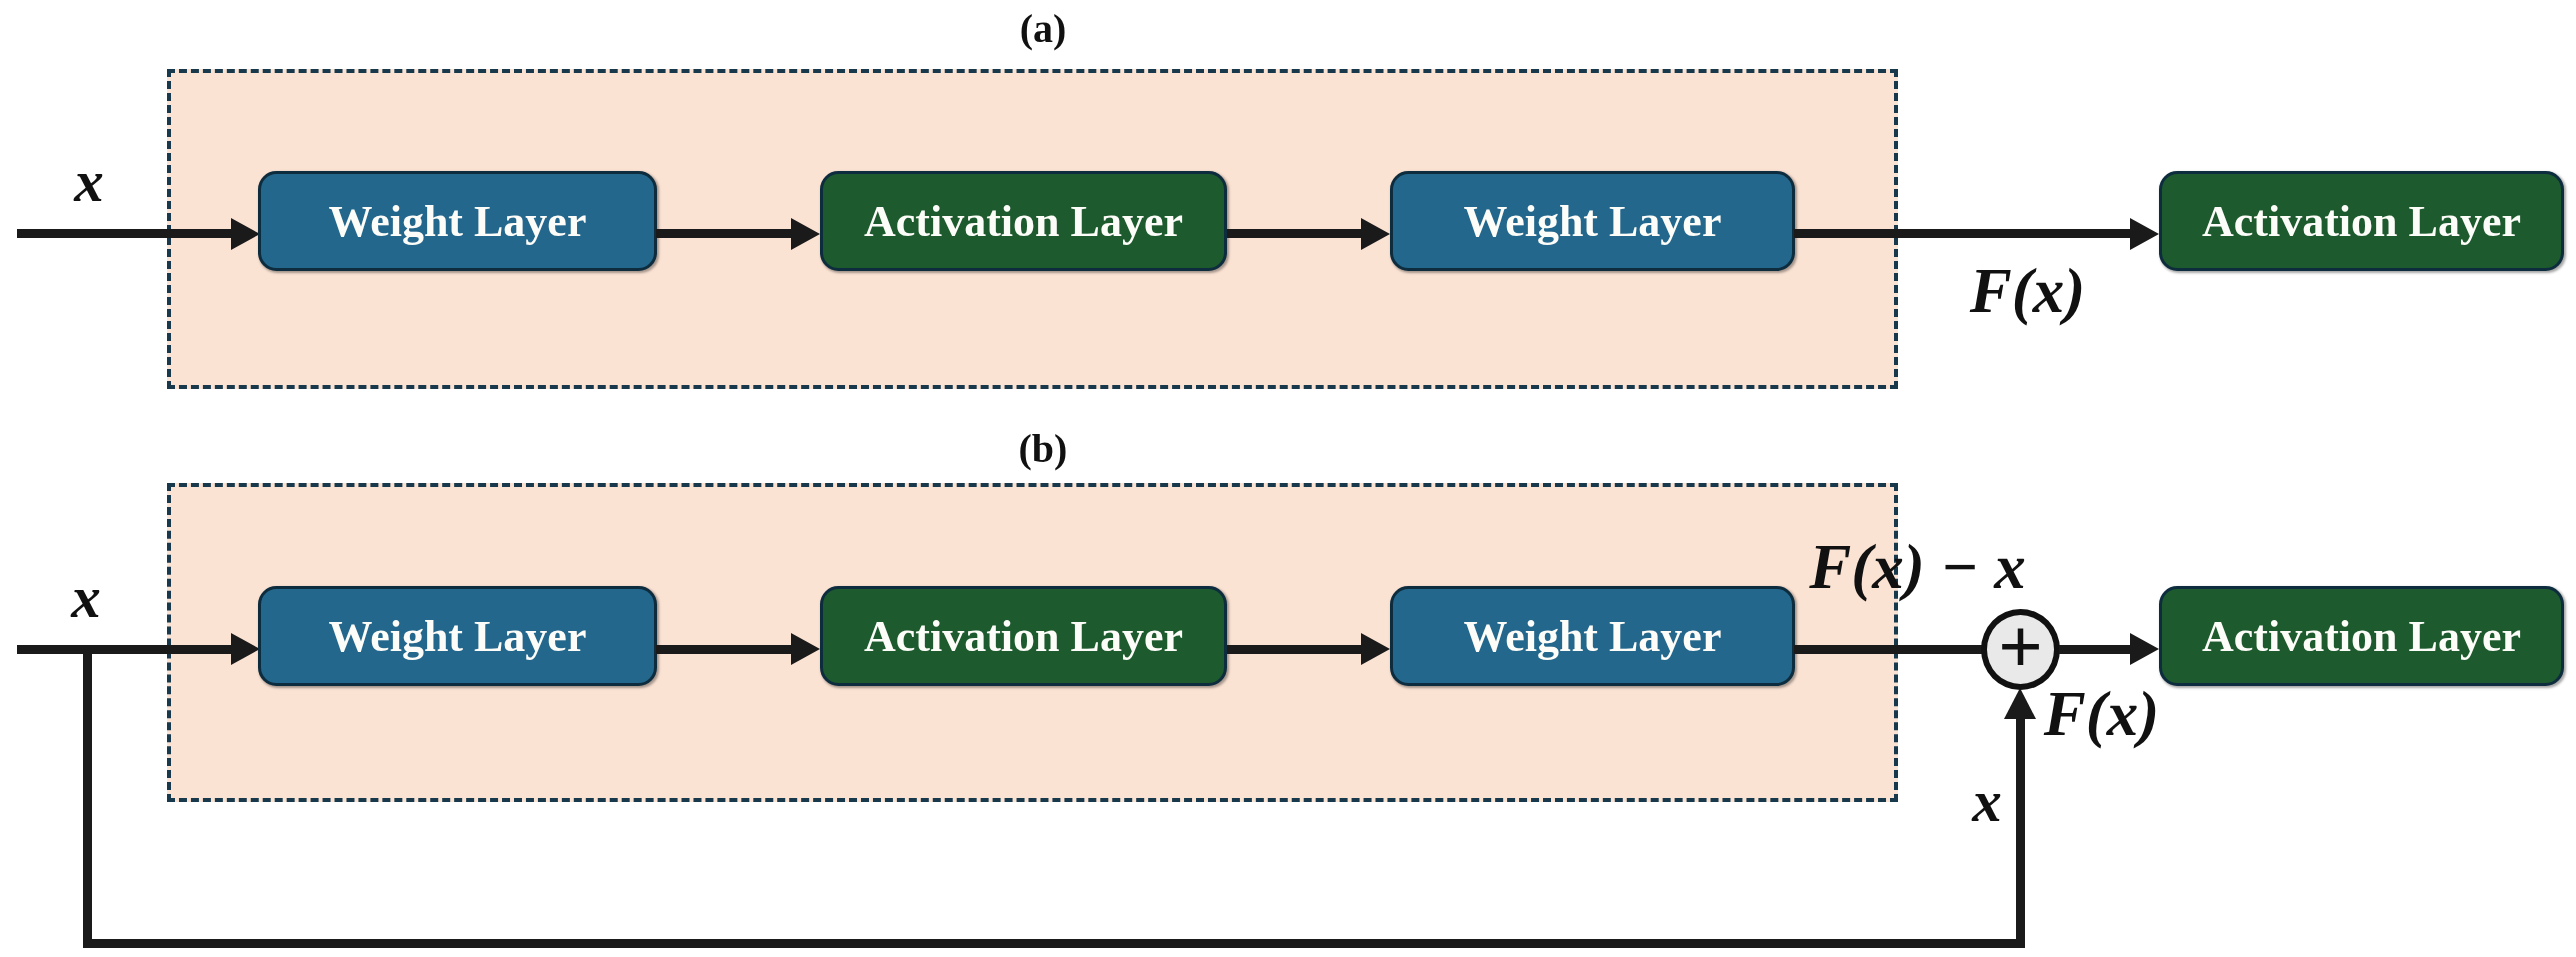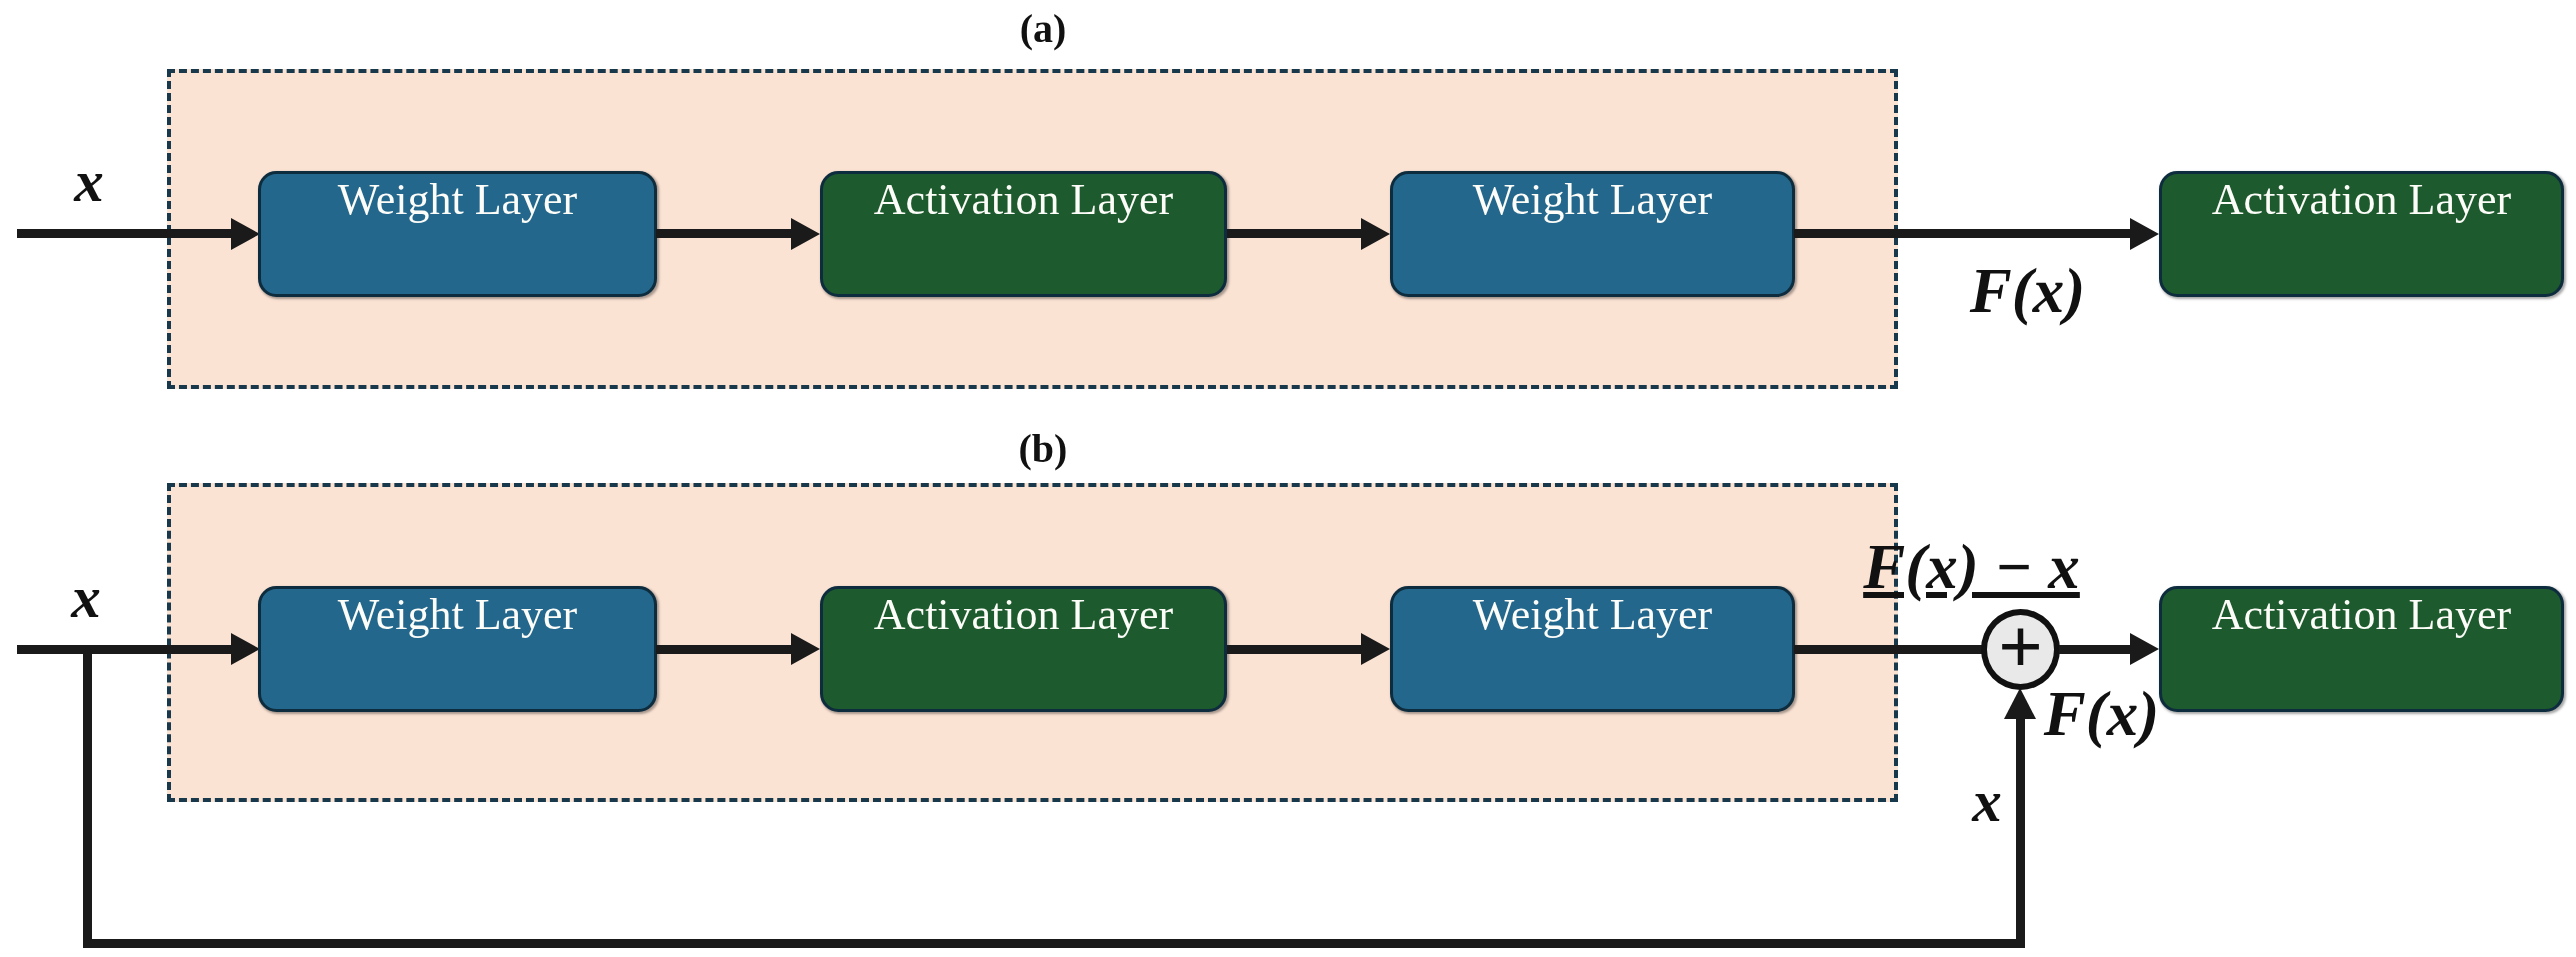--- a/index.html
+++ b/index.html
@@ -23,29 +23,29 @@
     position: absolute;
     left: 167px;
     width: 1731px;
     height: 320px;
     box-sizing: border-box;
     background: #FBE3D4;
     border: 4.3px dashed #17394B;
   }
   .block {
     position: absolute;
-    height: 126px;
+    height: 100px;
     box-sizing: border-box;
     border: 3.1px solid #0D2C3E;
     border-radius: 18.4px;
     display: flex;
-    align-items: flex-start;
+    align-items: center;
     justify-content: center;
     color: #FCFCF8;
-    font-weight: normal;
+    font-weight: bold;
     font-size: 44px;
     box-shadow: 1.8px 1.8px 2.5px rgba(0,0,0,0.35);
   }
   .block.weight { background: #24678C; }
   .block.activation { background: #1D5A2D; }
   .hline, .vline { position: absolute; background: #1A1A1A; }
   .hline { height: 8.6px; }
   .vline { width: 8.6px; }
   .arr-right {
     position: absolute;
@@ -151,21 +151,21 @@
     <span>Activation Layer</span>
   </div>
   <div class="hline" style="left:1227px; top:645px; width:137px;"></div>
   <div class="arr-right" style="left:1361px; top:633px;"></div>
 
   <div class="block weight" style="left:1390px; top:586px; width:405px;">
     <span>Weight Layer</span>
   </div>
 
   <div class="hline" style="left:1794px; top:645px; width:196px;"></div>
-  <div class="math-label math-small" style="left:1849px; top:531px; width:245px;text-decoration:underline;">F(x) − x</div>
+  <div class="math-label math-small" style="left:1795px; top:531px; width:245px;">F(x) − x</div>
 
   <div class="sum-node" style="top:609px;">
     <span>+</span>
   </div>
   <div class="math-label math-small" style="left:2034px; top:678px; width:135px;">F(x)</div>
 
   <div class="hline" style="left:2059px; top:645px; width:72px;"></div>
   <div class="arr-right" style="left:2130px; top:633px;"></div>
 
   <div class="block activation" style="left:2159px; top:586px; width:405px;">

